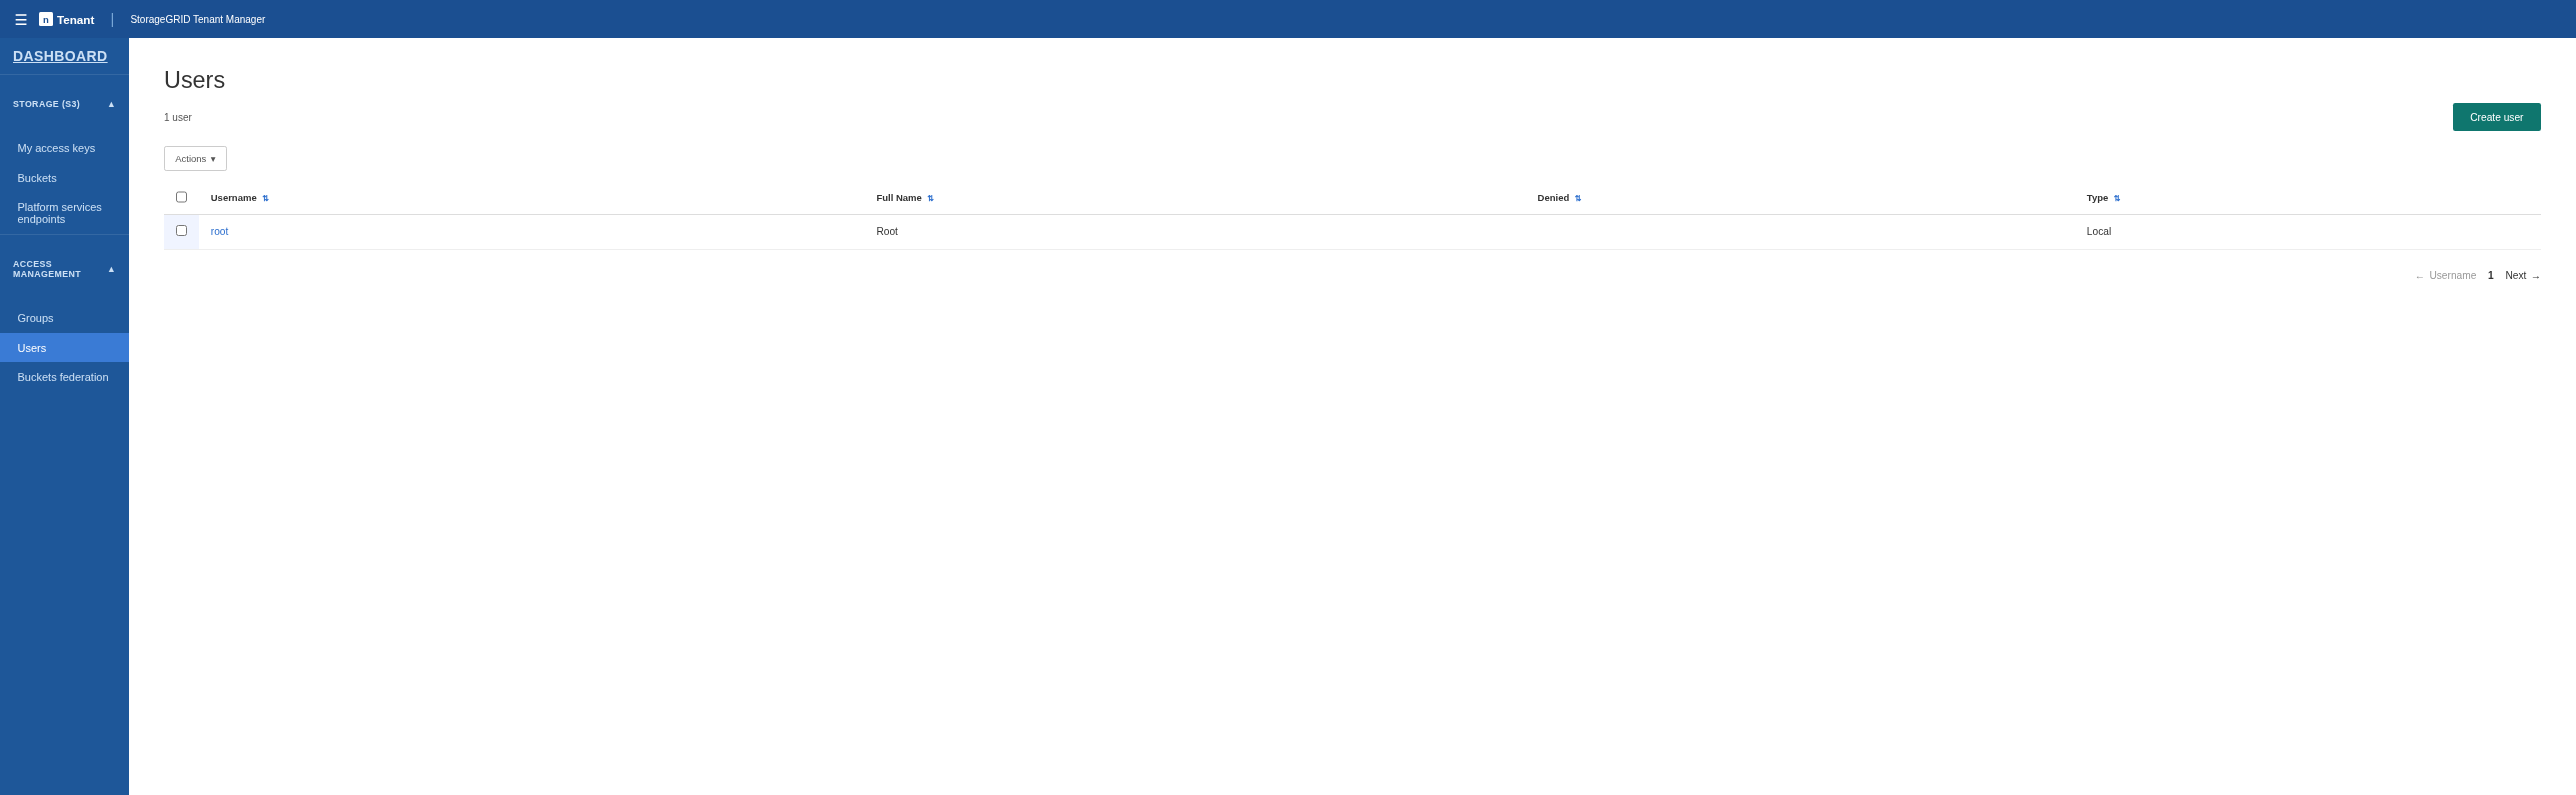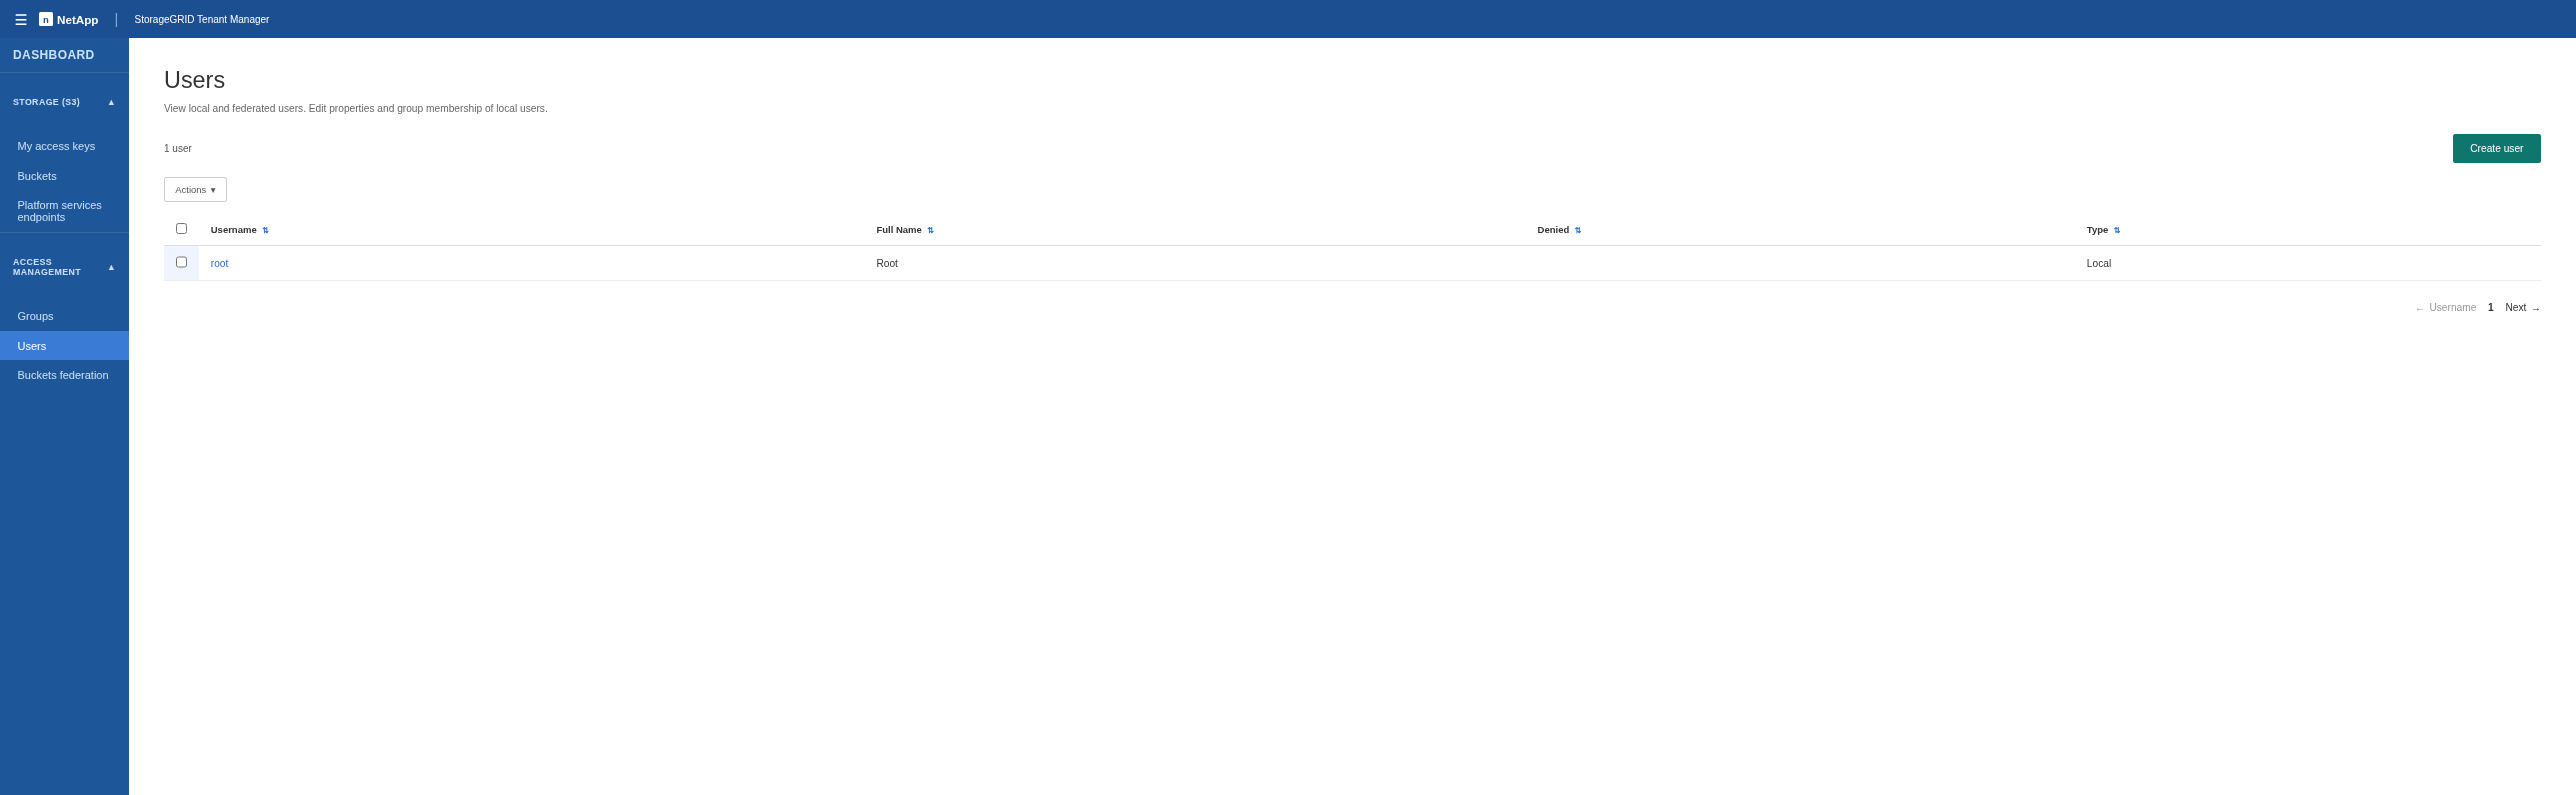--- a/index.html
+++ b/index.html
@@ -62,26 +62,27 @@
       width: 129px;
       background: #1e5799;
       color: white;
       flex-shrink: 0;
       overflow-y: auto;
       display: flex;
       flex-direction: column;
     }
     .sidebar-item {
       padding: 10.2px 13px;
-      font-size: 12px;
+      font-size: 14px;
       cursor: pointer;
       color: #cce0f5;
       text-transform: uppercase;
       letter-spacing: 0.4px;
       font-weight: 600;
+      text-decoration: underline;
     }
     .sidebar-section {
       display: flex;
       align-items: center;
       justify-content: space-between;
       padding: 24px 13px;
       font-size: 8.8px;
       cursor: pointer;
       color: #cce0f5;
       text-transform: uppercase;
@@ -238,21 +239,21 @@
     }
   </style>
 </head>
 <body>
 
 <header class="top-header">
   <span class="hamburger-icon">☰</span>
   <div class="logo-area">
     <div class="netapp-logo">
       <span class="logo-box">n</span>
-      <span>NetApp</span>
+      <span>Tenant</span>
     </div>
     <span class="header-divider">|</span>
     <span class="app-title">StorageGRID Tenant Manager</span>
   </div>
 </header>
 
 <div class="main-layout">
 
   <nav class="sidebar">
     <div class="sidebar-item">DASHBOARD</div>
@@ -269,21 +270,20 @@
       <span>ACCESS MANAGEMENT</span>
       <span class="chevron">▲</span>
     </div>
     <div class="sidebar-sub-item">Groups</div>
     <div class="sidebar-sub-item active">Users</div>
     <div class="sidebar-sub-item">Buckets federation</div>
   </nav>
 
   <main class="content">
     <h1 class="page-title">Users</h1>
-    <p class="page-description">View local and federated users. Edit properties and group membership of local users.</p>
 
     <div class="toolbar-row">
       <span class="user-count">1 user</span>
       <button class="create-user-btn">Create user</button>
     </div>
 
     <button class="actions-btn">
       <span>Actions</span>
       <span>▾</span>
     </button>

